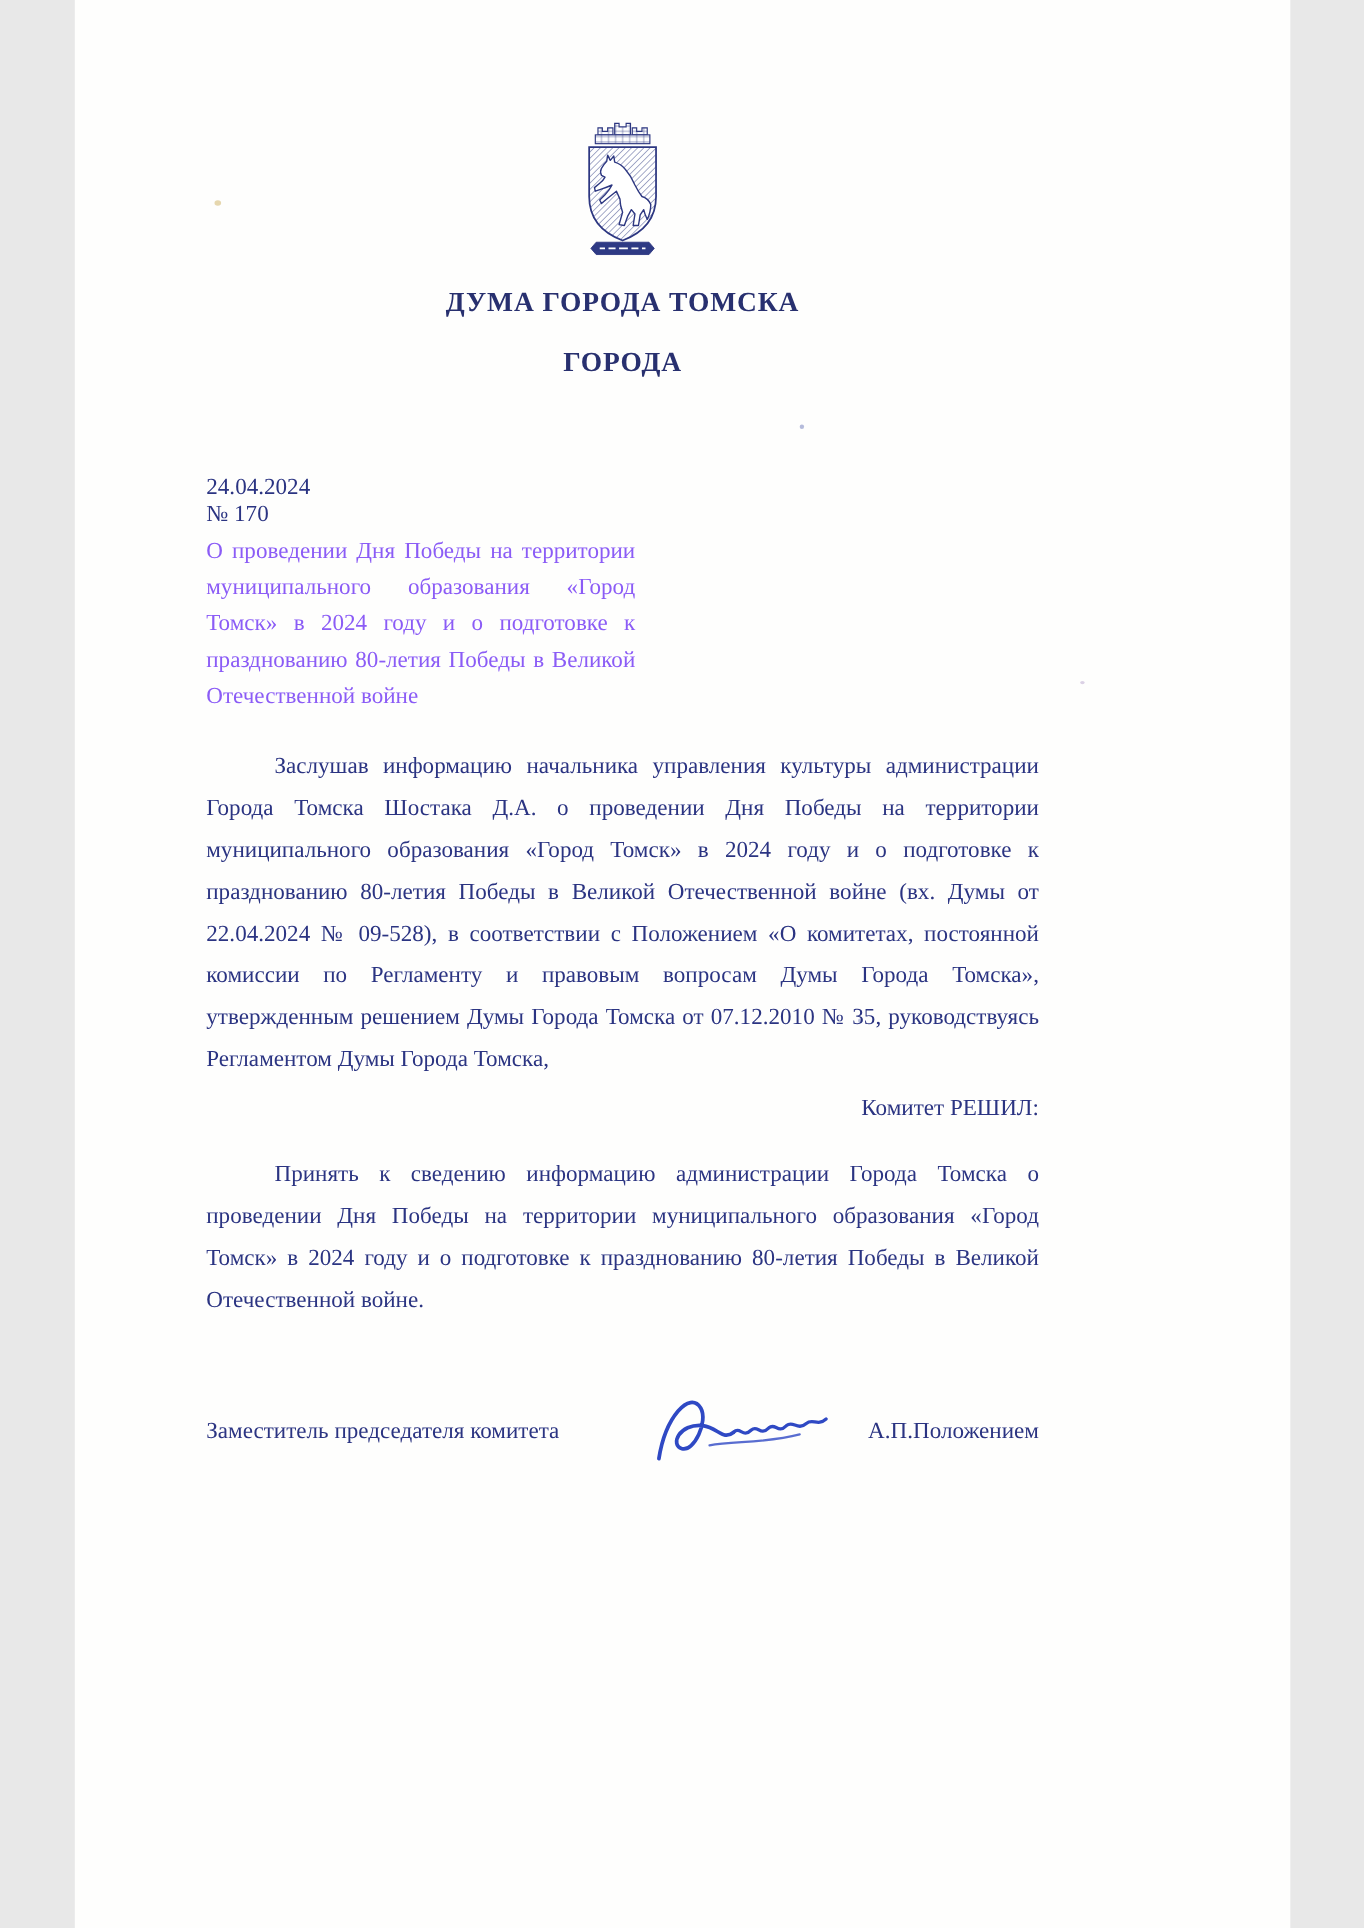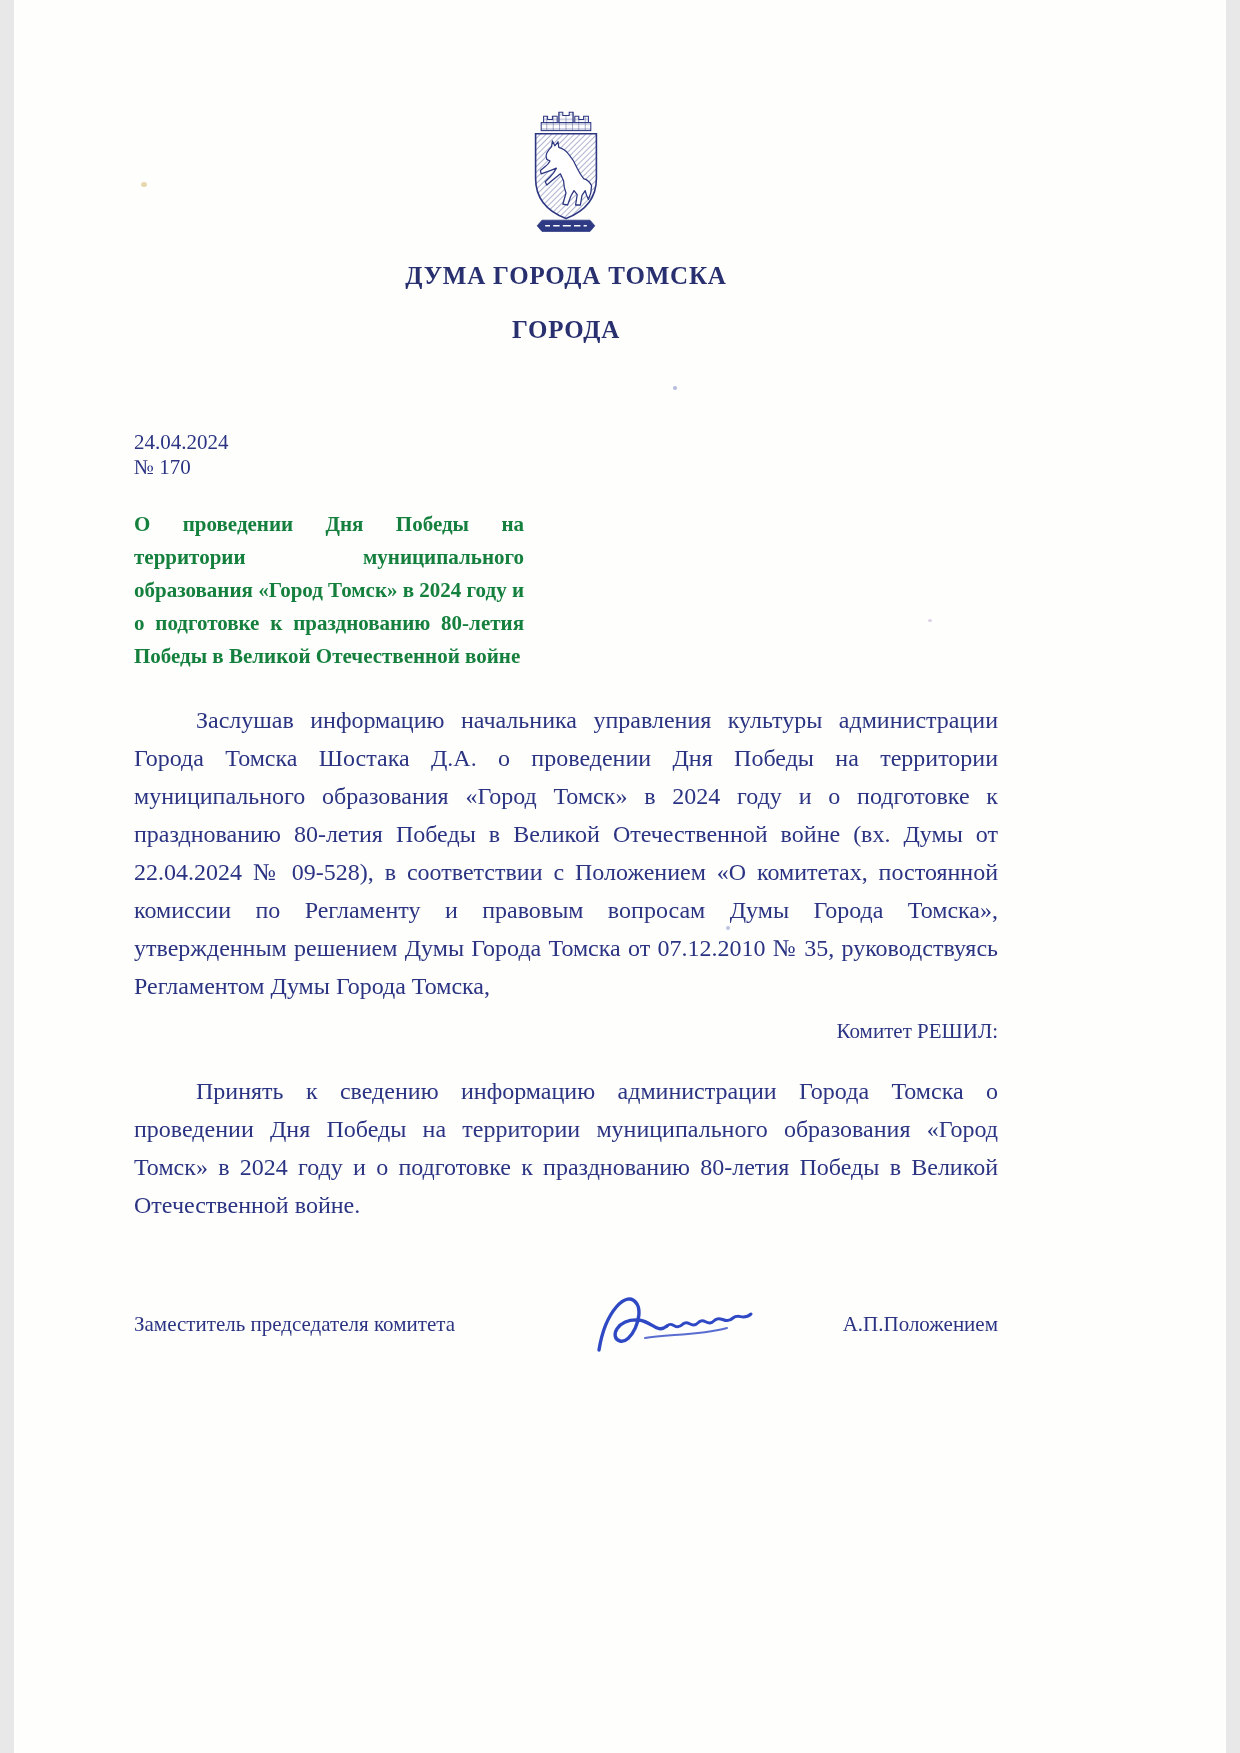--- a/index.html
+++ b/index.html
@@ -1,18 +1,18 @@
 <!DOCTYPE html>
 <html><head>
 <meta charset="utf-8">
 <style>
   html,body { margin:0; padding:0; background:#e8e8e8; }
   .page {
     position: relative;
-    width: 1212px;
+    width: 1105px;
     height: 1753px;
     margin: 0 auto;
     background: #fefefd;
     font-family: "Liberation Serif", serif;
     color: #2b3482;
     overflow: hidden;
   }
   .content {
     position: absolute;
     left: 120px;
@@ -37,30 +37,30 @@
     display: flex;
     justify-content: space-between;
     align-items: baseline;
     margin-top: 86px;
     font-size: 21px;
     flex-direction: column;
   }
   .meta-number { padding-right: 60px; }
   .subject {
     width: 390px;
-    margin-top: 28px;
-    font-weight: bold;
+    margin-top: 4px;
+    font-weight: normal;
     font-size: 21px;
     line-height: 33px;
     text-align: justify;
-    color: #15803d;
+    color: #8b5cf6;
   }
   p.body {
     margin: 28px 0 0 0;
-    font-size: 24px;
+    font-size: 21px;
     line-height: 38px;
     text-align: justify;
     text-indent: 62px;
   }
   .resolved {
     text-align: right;
     font-size: 21px;
     margin-top: 14px;
   }
   .sig-row {

